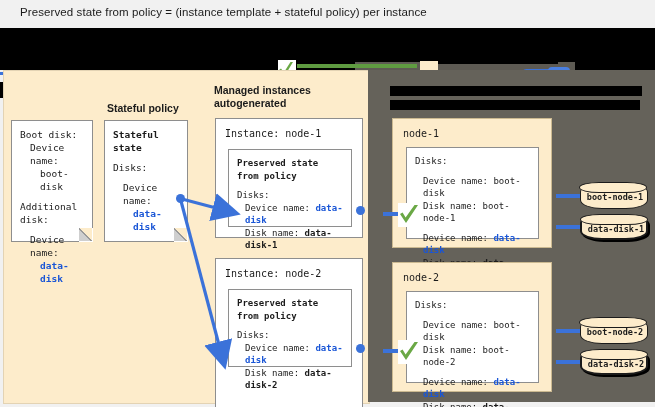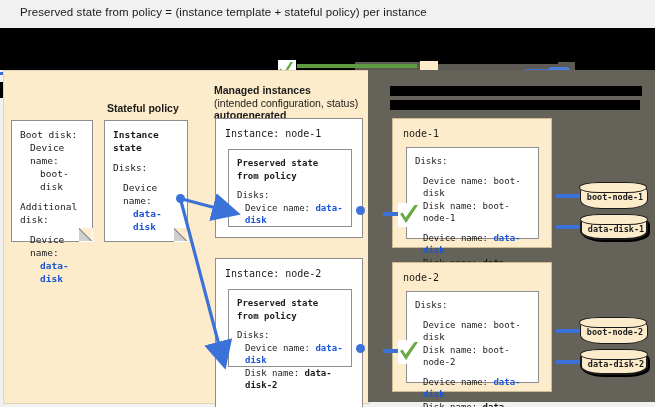--- a/index.html
+++ b/index.html
@@ -174,56 +174,56 @@
   <div class="gray-hdr-bar1"></div>
   <div class="gray-hdr-bar2"></div>
 
 
   <div class="sec-head" id="h-stateful-policy">
     <div>Stateful policy</div>
   </div>
 
   <div class="sec-head" id="h-managed">
     <div>Managed instances</div>
-    <div class="sec-sub">(intended configuration, status)</div>
     <div>autogenerated</div>
   </div>
 
   <div class="note" id="note-instance-template">
     <div>Boot disk:</div>
     <div style="padding-left:10px">Device name:</div>
     <div style="padding-left:20px">boot-disk</div>
     <span class="sp"></span>
     <div>Additional</div>
     <div>disk:</div>
     <span class="sp"></span>
     <div style="padding-left:10px">Device name:</div>
     <div class="blue" style="padding-left:20px">data-disk</div>
     <div class="fold"></div>
   </div>
 
   <div class="note" id="note-stateful-policy">
-    <div class="bold">Instance</div>
+    <div class="bold">Stateful</div>
     <div class="bold">state</div>
     <span class="sp"></span>
     <div>Disks:</div>
     <span class="sp"></span>
     <div style="padding-left:10px">Device name:</div>
     <div class="blue" style="padding-left:20px">data-disk</div>
     <div class="fold"></div>
   </div>
 
   <div class="inst-box" id="inst-node-1">
     <div class="inst-title">Instance: node-1</div>
     <div class="inner-box">
       <div class="bold">Preserved state</div>
       <div class="bold">from policy</div>
       <span class="sp"></span>
       <div>Disks:</div>
       <div style="padding-left:8px"><span>Device name:</span> <span class="blue">data-disk</span></div>
+      <div style="padding-left:8px"><span>Disk name:</span> <span class="bold">data-disk-1</span></div>
     </div>
   </div>
 
   <div class="inst-box" id="inst-node-2">
     <div class="inst-title">Instance: node-2</div>
     <div class="inner-box">
       <div class="bold">Preserved state</div>
       <div class="bold">from policy</div>
       <span class="sp"></span>
       <div>Disks:</div>

